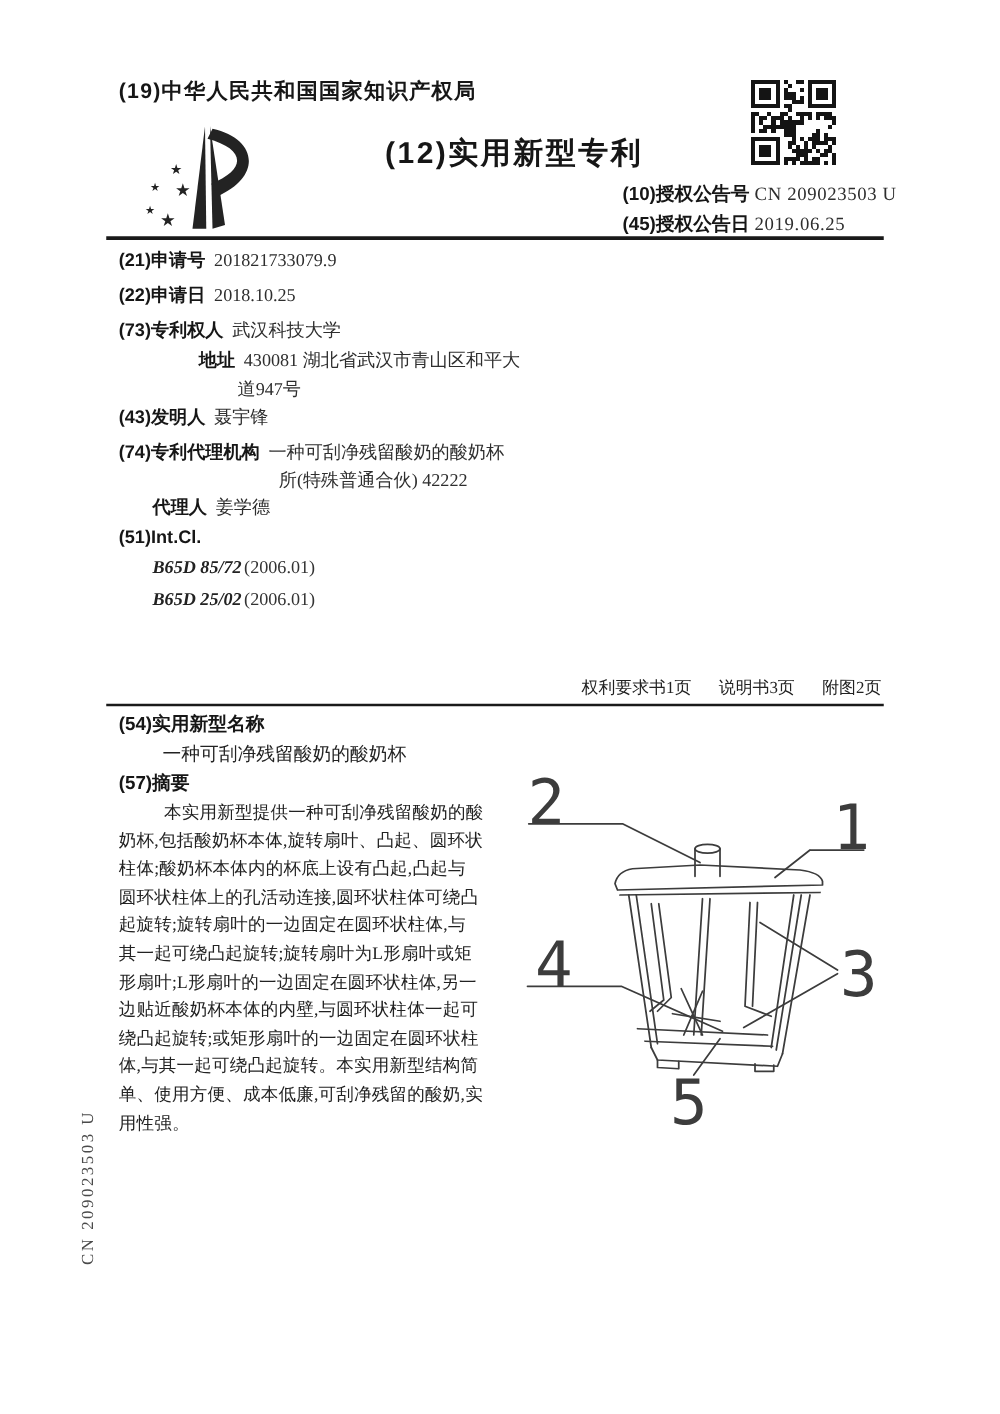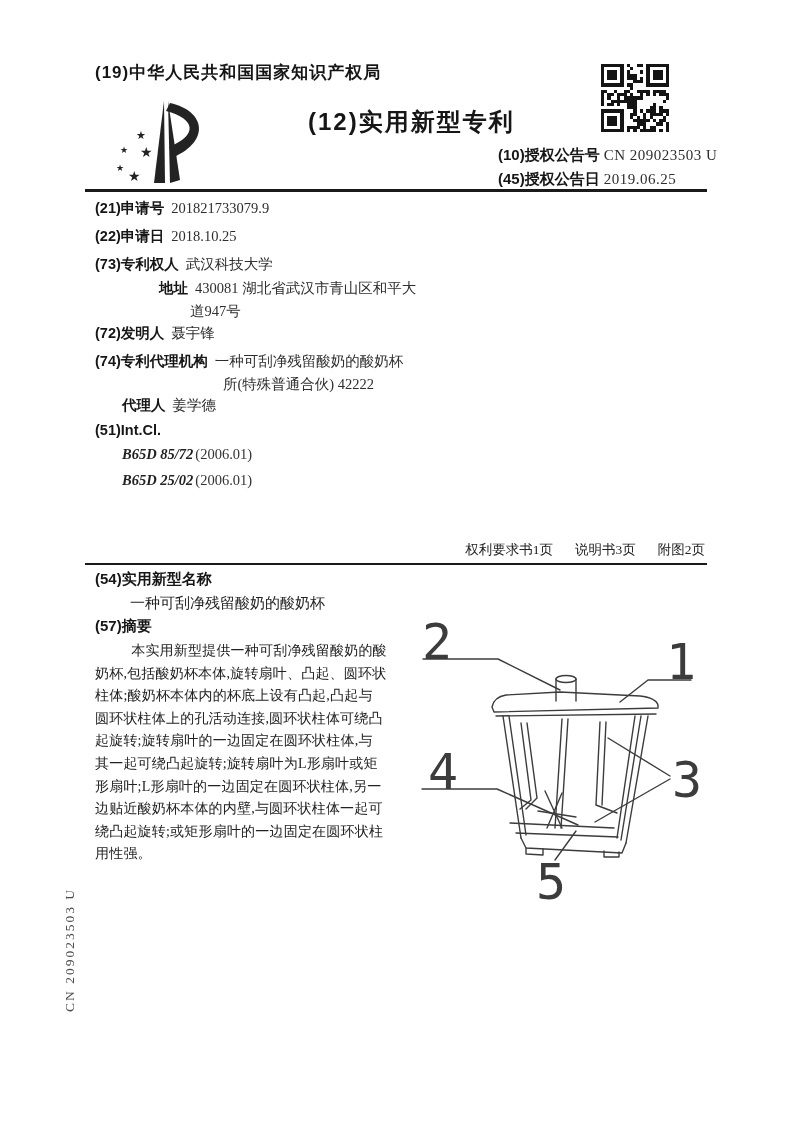--- a/index.html
+++ b/index.html
@@ -310,21 +310,21 @@
 <div class="abs bib" style="left:95px;top:255px;">
   <span class="lbl">(73)专利权人</span><span class="val">武汉科技大学</span>
 </div>
 <div class="abs bib" style="left:119px;top:279px;margin-left:40px;">
   <span class="lbl">地址</span><span class="val">430081 湖北省武汉市青山区和平大</span>
 </div>
 <div class="abs bib" style="left:190px;top:302px;">
   <span class="val" style="margin-left:0;">道947号</span>
 </div>
 <div class="abs bib" style="left:95px;top:324px;">
-  <span class="lbl">(72)发明人</span><span class="val">聂宇锋</span>
+  <span class="lbl">(43)发明人</span><span class="val">聂宇锋</span>
 </div>
 <div class="abs bib" style="left:95px;top:352px;">
   <span class="lbl">(74)专利代理机构</span><span class="val">一种可刮净残留酸奶的酸奶杯</span>
 </div>
 <div class="abs bib" style="left:223px;top:375px;">
   <span class="val" style="margin-left:0;">所(特殊普通合伙) 42222</span>
 </div>
 <div class="abs bib" style="left:122px;top:396px;">
   <span class="lbl">代理人</span><span class="val">姜学德</span>
 </div>
@@ -345,20 +345,22 @@
 <div class="abs" style="left:95px;top:640px;width:300px;">
     <div class="abs-line indent">本实用新型提供一种可刮净残留酸奶的酸</div>
     <div class="abs-line">奶杯,包括酸奶杯本体,旋转扇叶、凸起、圆环状</div>
     <div class="abs-line">柱体;酸奶杯本体内的杯底上设有凸起,凸起与</div>
     <div class="abs-line">圆环状柱体上的孔活动连接,圆环状柱体可绕凸</div>
     <div class="abs-line">起旋转;旋转扇叶的一边固定在圆环状柱体,与</div>
     <div class="abs-line">其一起可绕凸起旋转;旋转扇叶为L形扇叶或矩</div>
     <div class="abs-line">形扇叶;L形扇叶的一边固定在圆环状柱体,另一</div>
     <div class="abs-line">边贴近酸奶杯本体的内壁,与圆环状柱体一起可</div>
     <div class="abs-line">绕凸起旋转;或矩形扇叶的一边固定在圆环状柱</div>
+    <div class="abs-line">体,与其一起可绕凸起旋转。本实用新型结构简</div>
+    <div class="abs-line">单、使用方便、成本低廉,可刮净残留的酸奶,实</div>
     <div class="abs-line">用性强。</div>
   </div>
 
 <div class="abs" style="left:410px;top:595px;">
   <svg width="380" height="325" viewBox="0 0 380 325">
     <g fill="none" stroke="#3c3c3c" stroke-width="1.4" stroke-linecap="round" stroke-linejoin="round">
 
       <path d="M13,64 L88,64 L150,95"></path>
       <path d="M238,85 L281,85 M238,85 L210,107"></path>
       <path d="M12,194 L87,194 L168,230"></path>

